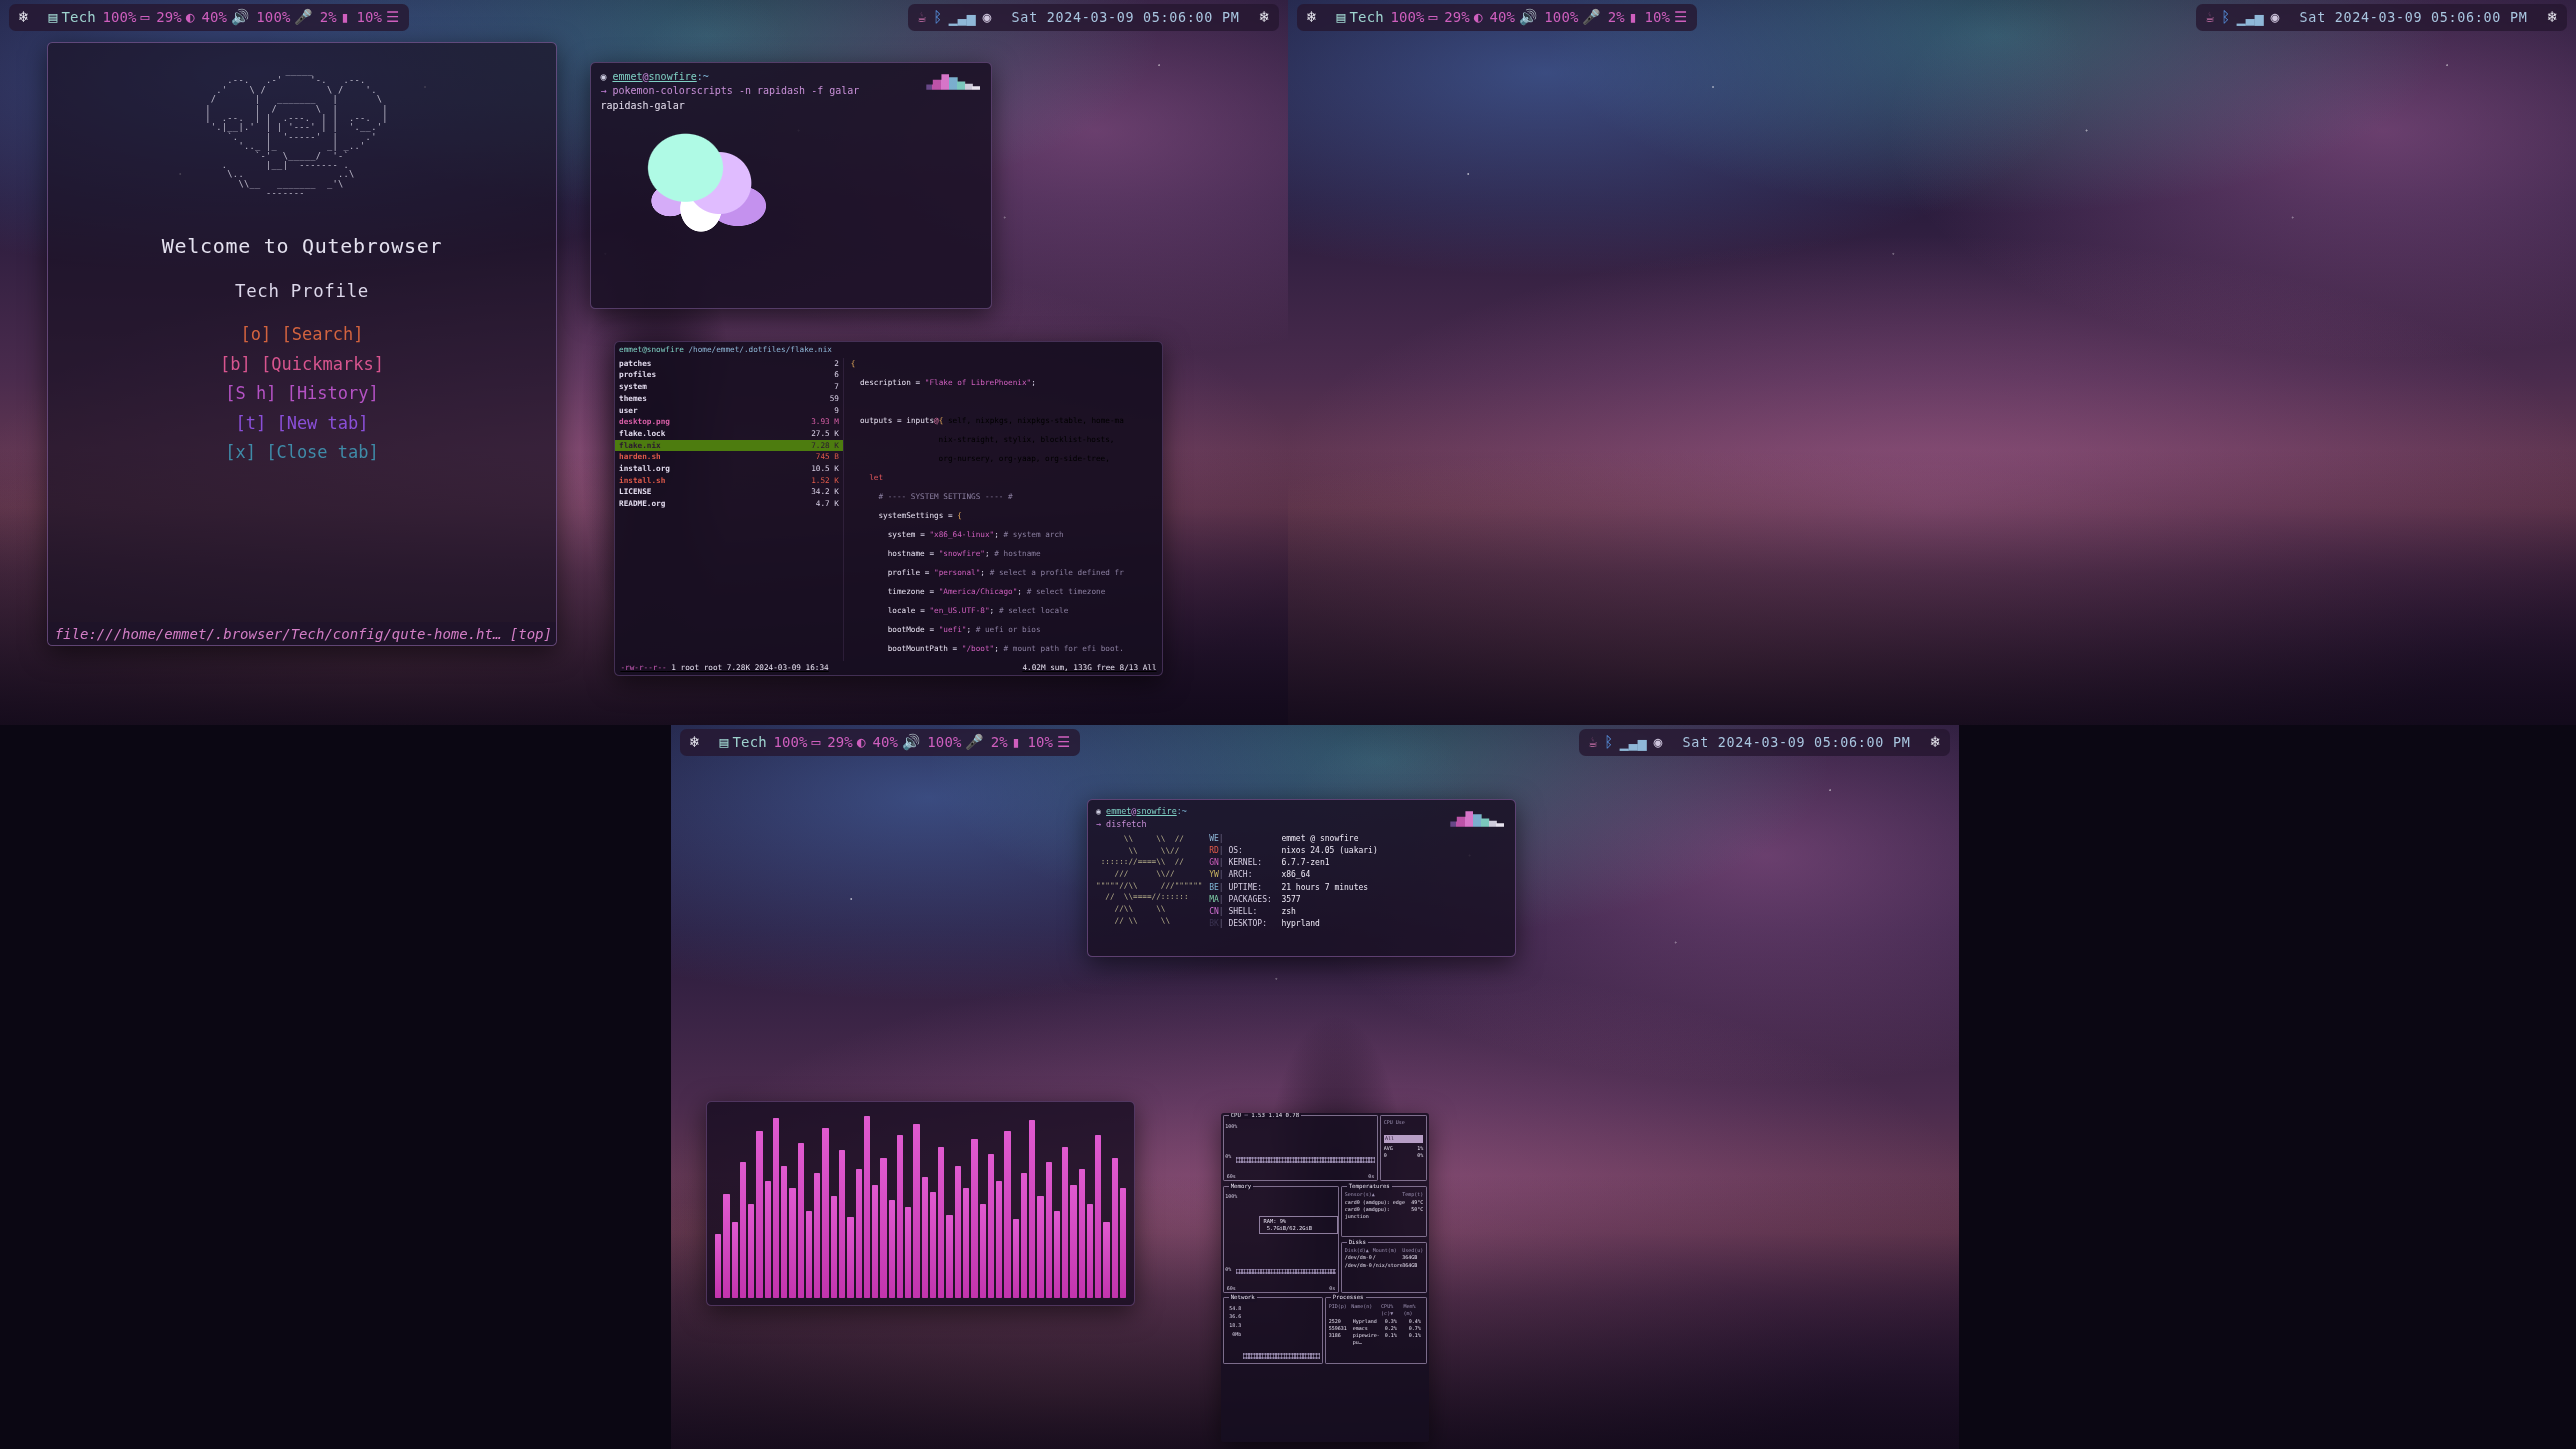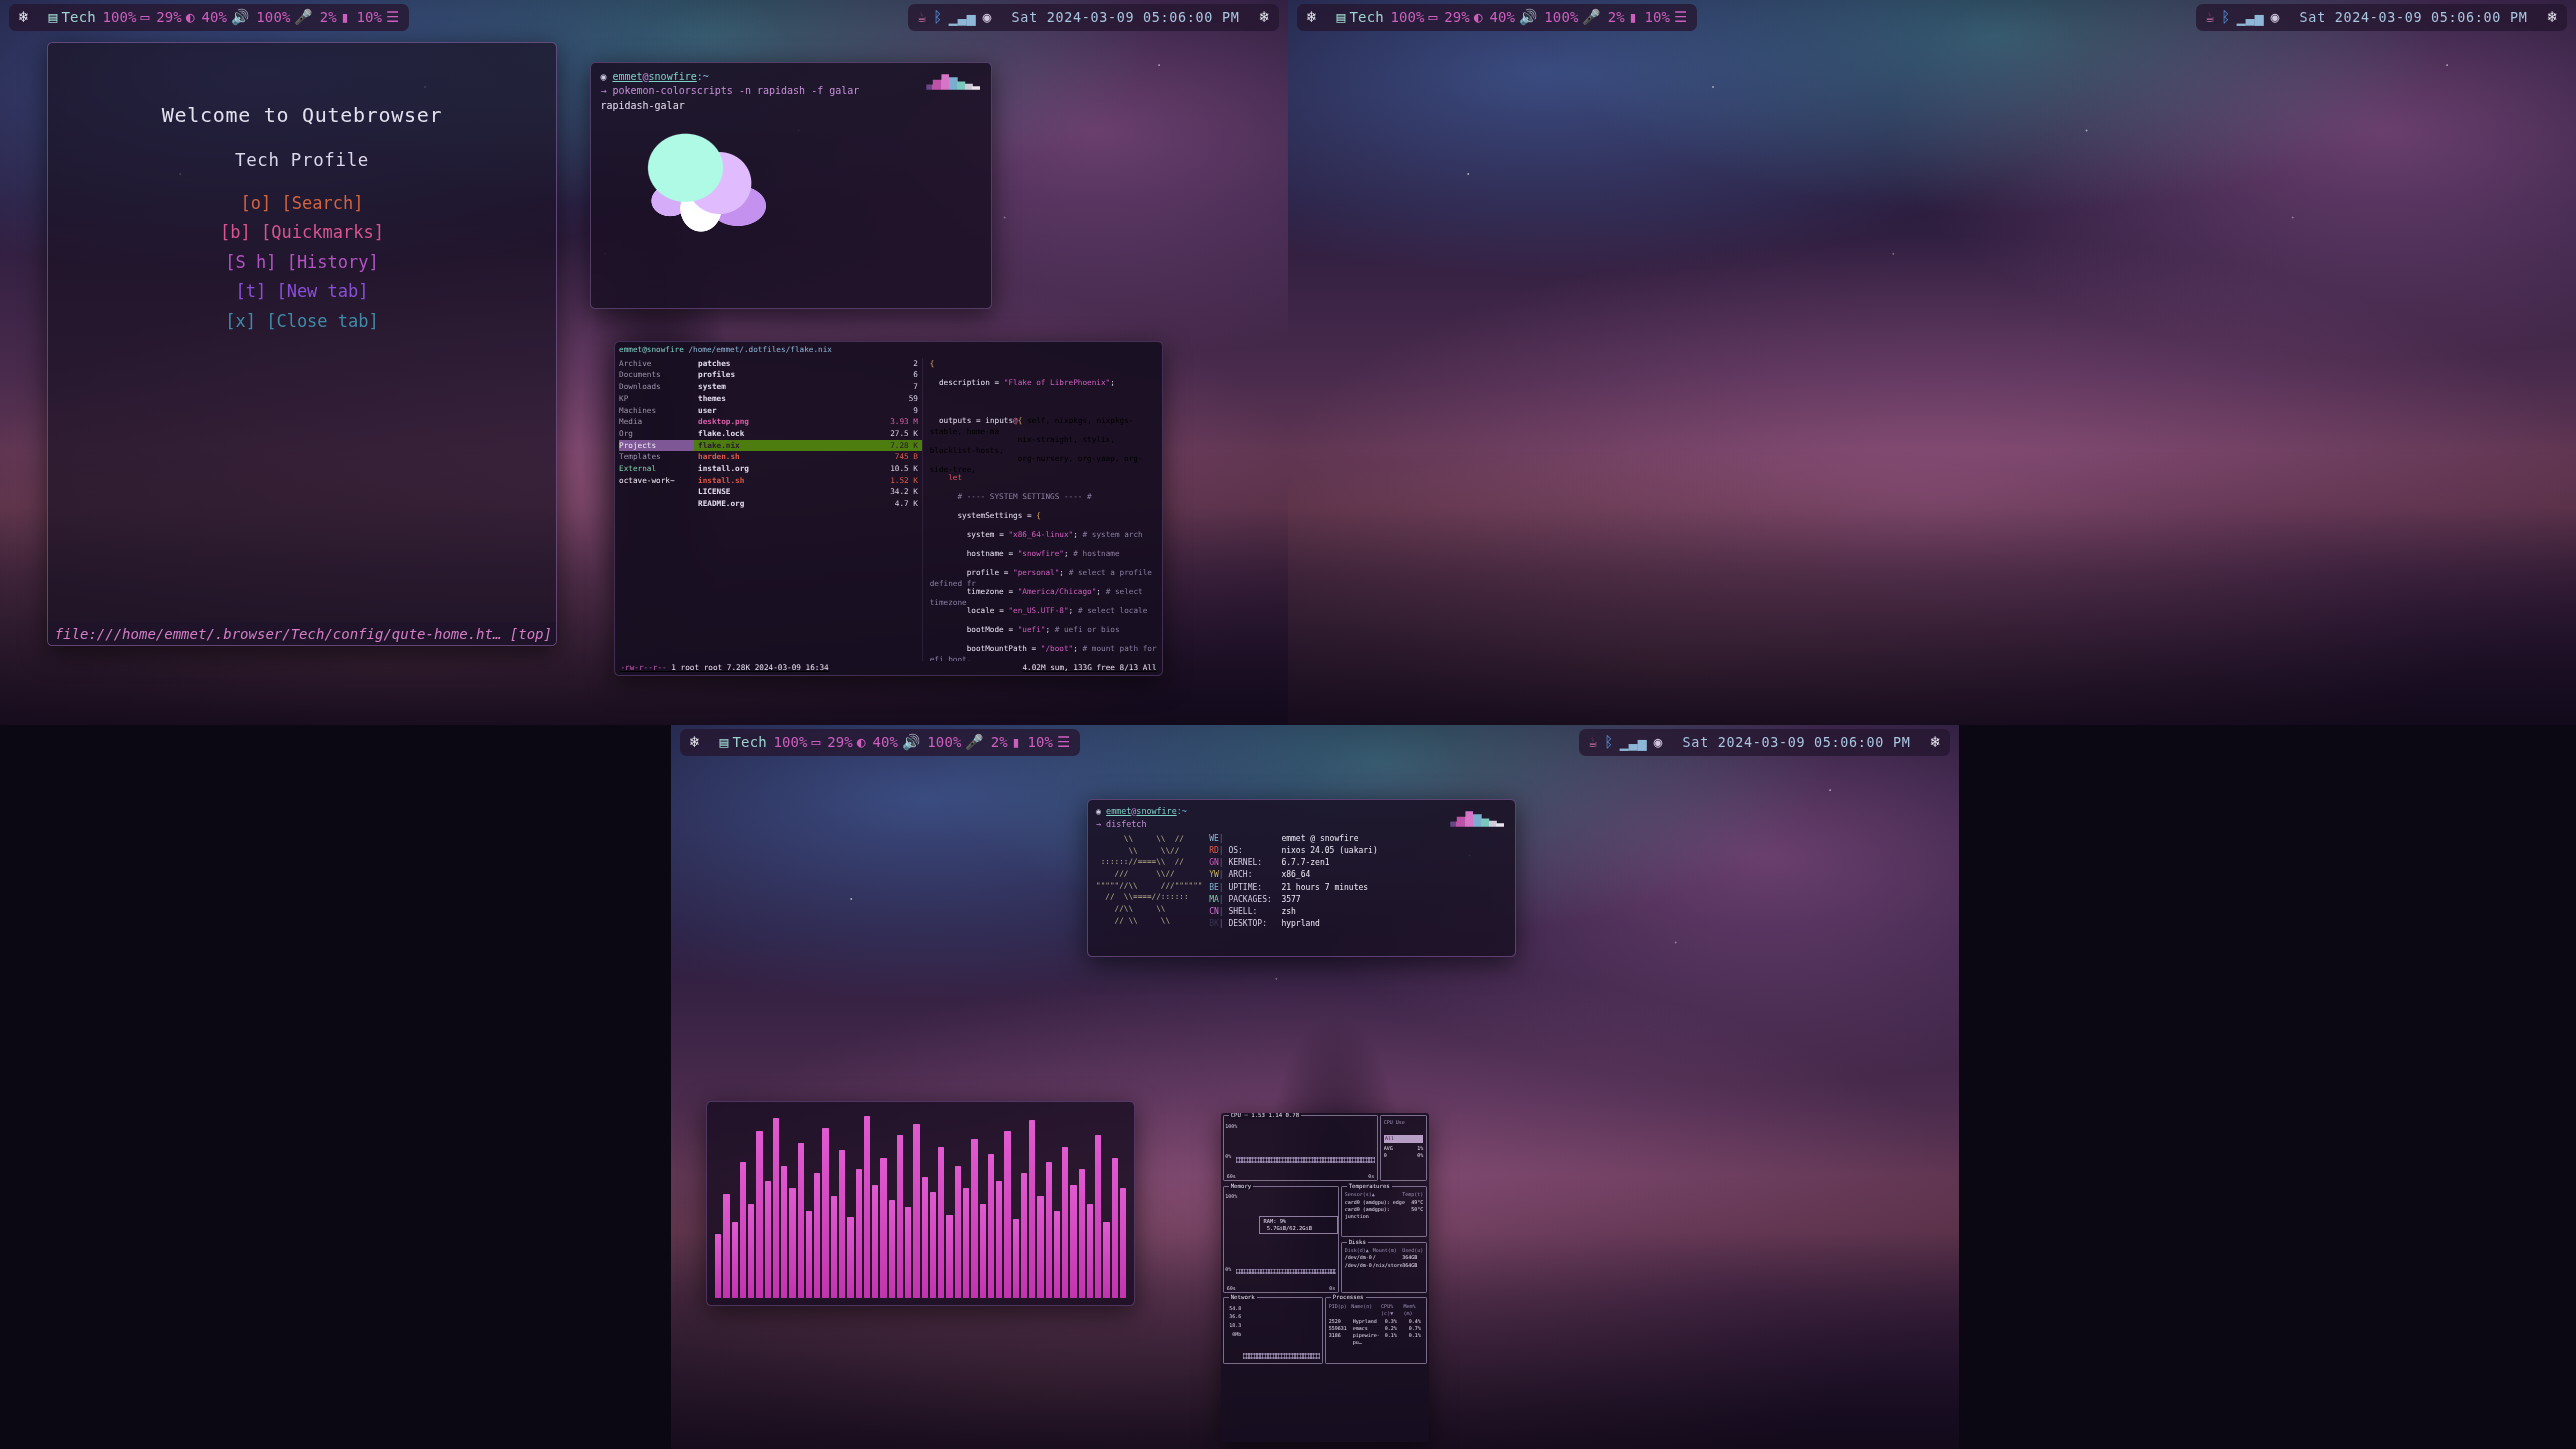--- a/index.html
+++ b/index.html
@@ -280,20 +280,34 @@
       <span class="bico" style="color:#cfc6dd">◉</span>
       <span class="bsep"></span>
       <span class="bmod clock">Sat 2024-03-09 05:06:00 PM</span>
       <span class="bsep"></span>
       <span class="bico snow">❄</span>
     </div>
   </div>
 
   <div class="win" id="qute">
     <div class="qute-body">
+      <pre class="qute-ascii">                _____                 
+      .--.   .-'     '-.   .--.        
+    .'    \ /           \ /    '.      
+   /       |   _______   |       \     
+  |        |  /       \  |        |    
+  |  .--.  | |  .---.  | |  .--.  |    
+   '.|__|.'  | | '---' | |  '.__.'     
+      `.     |  '-----'  |     .'      
+        '.._ |_         _| _..'        
+           `-'  \_____/  '-`           
+     .       |__|  ------- .           
+      \..                 ..\          
+        \\__   _______  _'\            
+             -------                   </pre>
       <div class="qute-welcome">Welcome to Qutebrowser</div>
       <div class="qute-profile">Tech Profile</div>
       <div class="qute-links" id="qute-links">
           <div style="color: rgb(210, 99, 63);"><span>[o]</span><span> [Search]</span></div>
           <div style="color: rgb(216, 85, 143);"><span>[b]</span><span> [Quickmarks]</span></div>
           <div style="color: rgb(180, 82, 196);"><span>[S h]</span><span> [History]</span></div>
           <div style="color: rgb(138, 79, 216);"><span>[t]</span><span> [New tab]</span></div>
           <div style="color: rgb(63, 139, 168);"><span>[x]</span><span> [Close tab]</span></div>
         </div>
     </div>
@@ -312,33 +326,20 @@
     <div style="color:#e6e0f0">rapidash-galar</div>
     <div class="sprite"></div>
   </div>
 
   <div class="win" id="lf">
     <div class="lf-top">
       <span class="u">emmet@snowfire</span>
       <span class="p">/home/emmet/.dotfiles/flake.nix</span>
     </div>
     <div class="lf-main">
-      <div class="lf-col1" id="lf-col1">
-          <div class="lf-dir">Archive</div>
-          <div class="lf-dir">Documents</div>
-          <div class="lf-dir">Downloads</div>
-          <div class="lf-dir">KP</div>
-          <div class="lf-dir">Machines</div>
-          <div class="lf-dir">Media</div>
-          <div class="lf-dir">Org</div>
-          <div class="lf-dir lf-dirsel">Projects</div>
-          <div class="lf-dir">Templates</div>
-          <div class="lf-dir lf-ext">External</div>
-          <div class="lf-dir hi">octave-work~</div>
-        </div>
       <div class="lf-col2" id="lf-col2">
           <div class="lf-row">
             <span class="nm">patches</span>
             <span class="sz">2</span>
           </div>
           <div class="lf-row">
             <span class="nm">profiles</span>
             <span class="sz">6</span>
           </div>
           <div class="lf-row">

